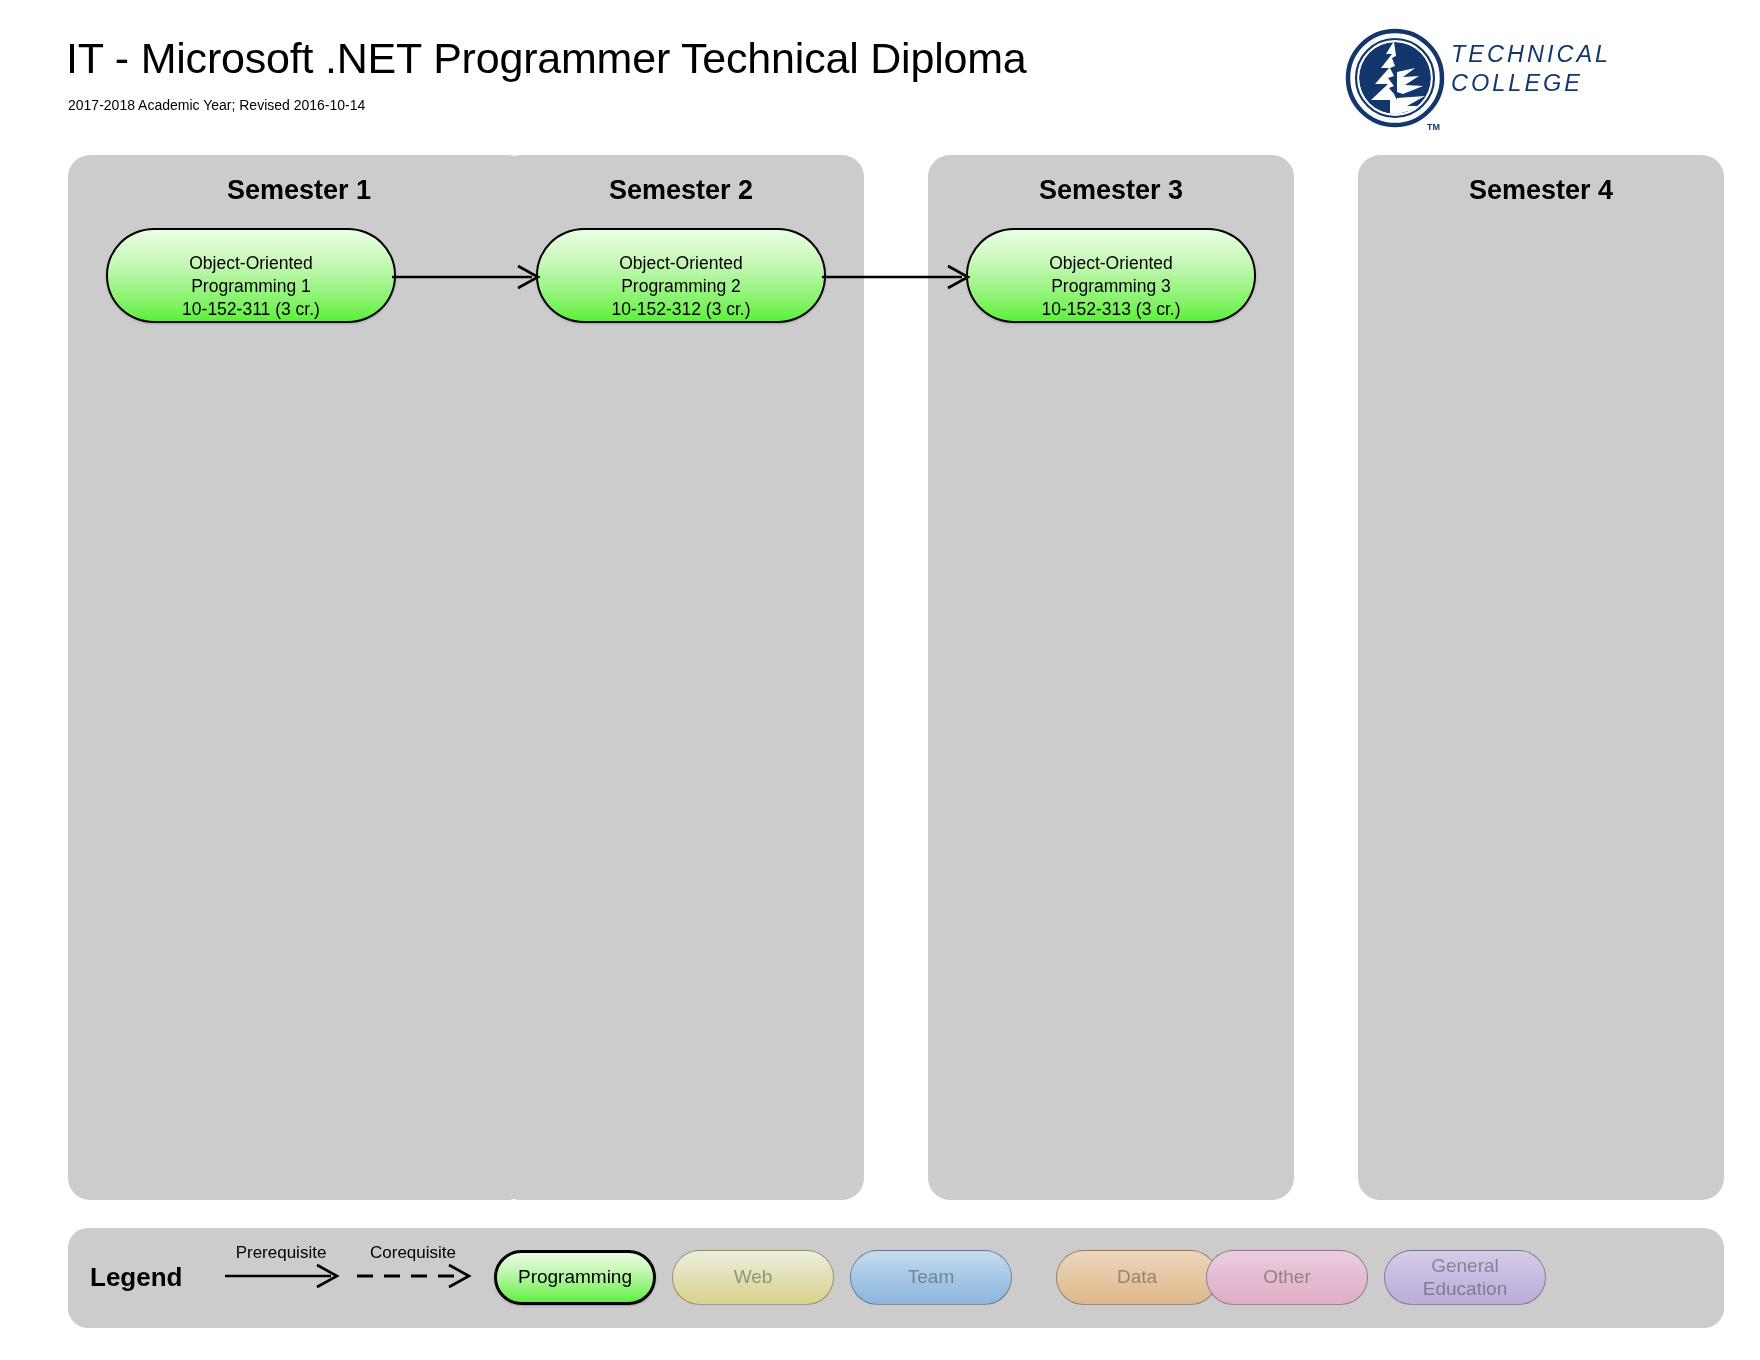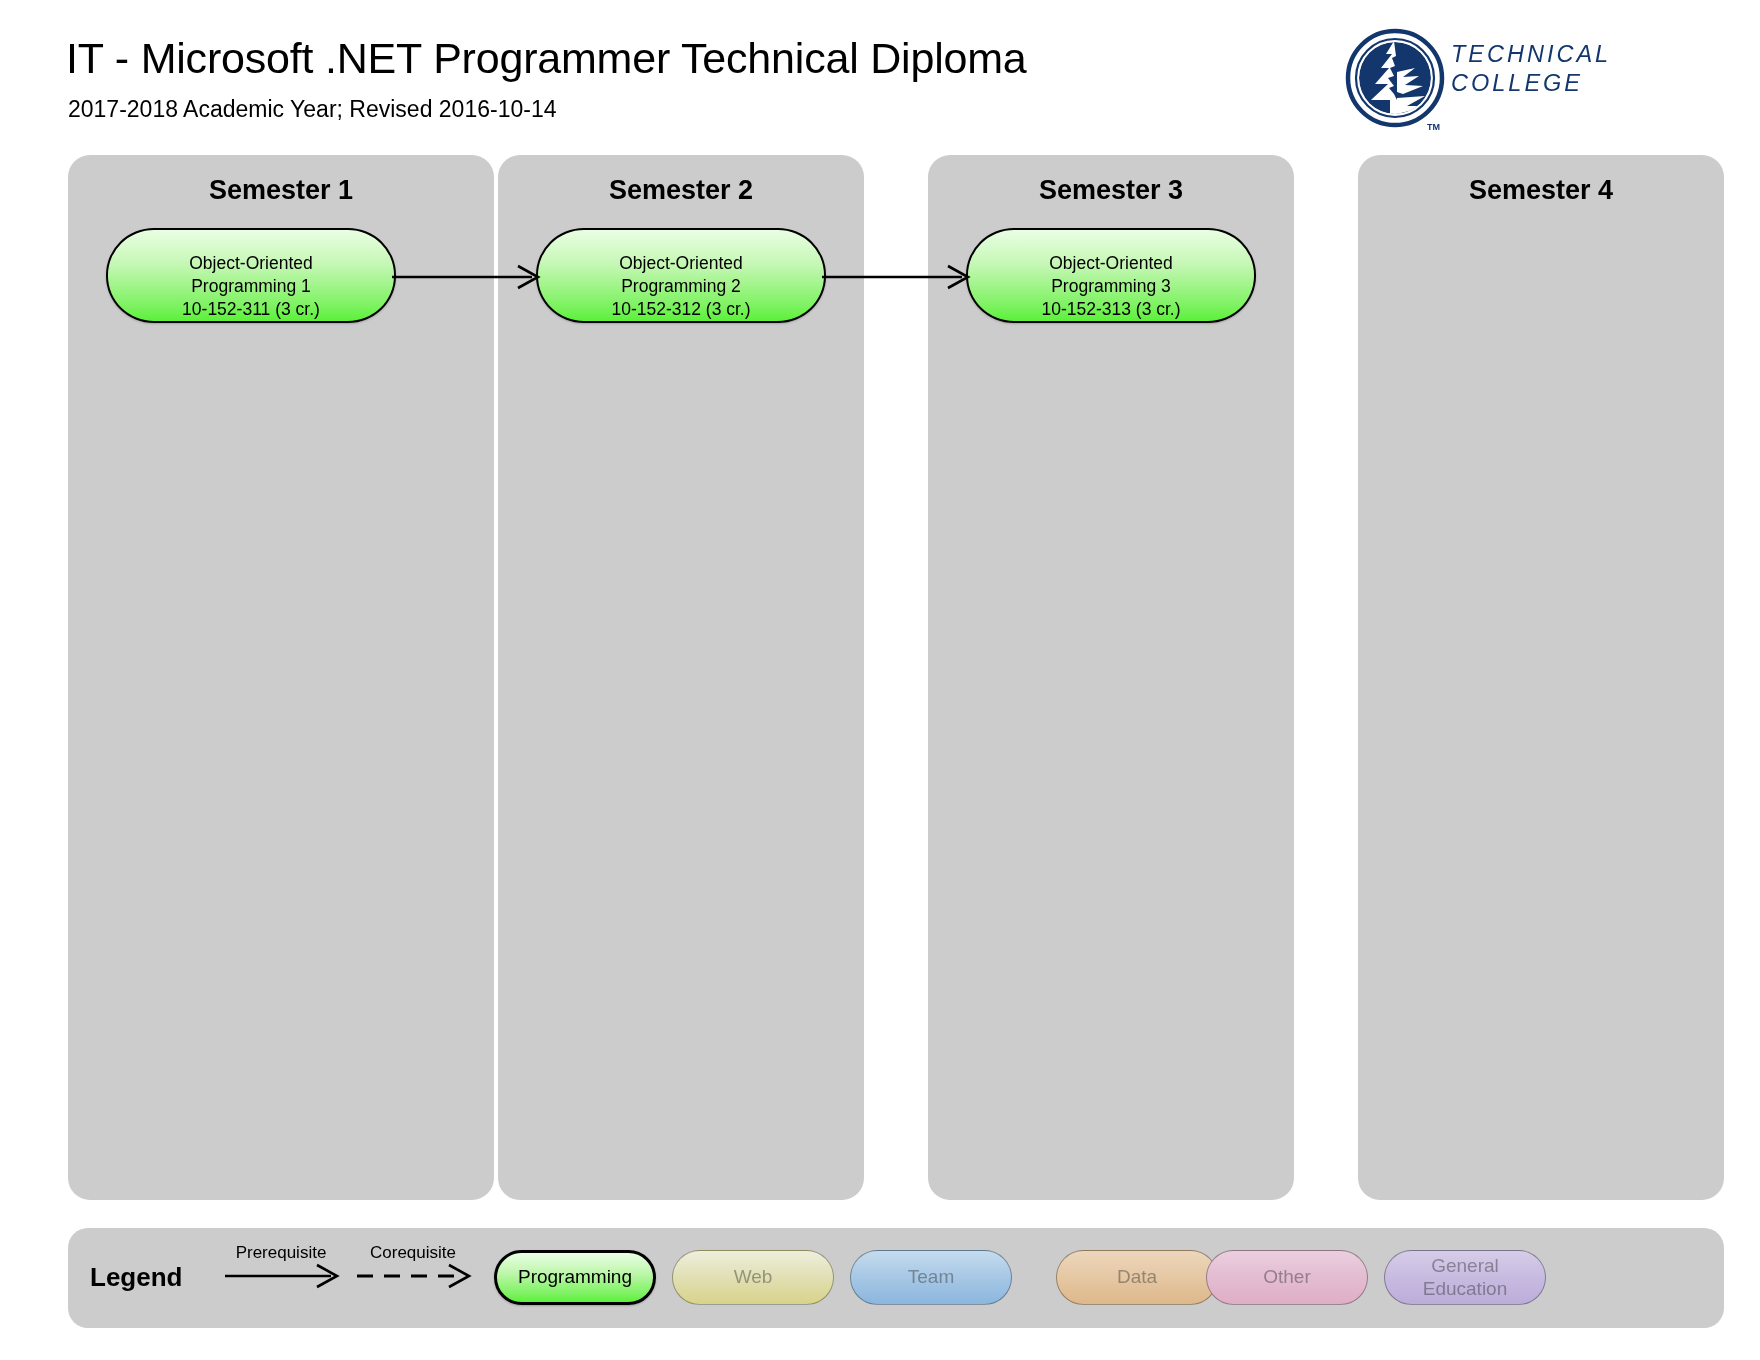--- a/index.html
+++ b/index.html
@@ -15,21 +15,21 @@
 
   
   .header{position:absolute;left:0;top:0;width:1760px;height:130px;}
   .title{
     position:absolute;left:66px;top:37px;
     font-size:43px;font-weight:400;color:#000;
     letter-spacing:-0.2px;white-space:nowrap;line-height:1;
   }
   .subtitle{
     position:absolute;left:68px;top:98px;
-    font-size:23px;font-weight:400;color:#000;white-space:nowrap;line-height:1;
+    font-size:14px;font-weight:400;color:#000;white-space:nowrap;line-height:1;
   }
 
   
   .logo{position:absolute;left:1345px;top:26px;width:380px;height:104px;}
   .logo-mark{position:absolute;left:0;top:2px;width:100px;height:100px;}
   .logo-text{position:absolute;left:106px;top:14px;}
   .logo-word{
     font-size:45px;font-weight:700;font-style:italic;
     color:#13376d;line-height:0.98;letter-spacing:-1.2px;
     font-family:"Liberation Sans", sans-serif;
@@ -43,21 +43,21 @@
     position:absolute;left:82px;top:96px;
     font-size:9px;color:#13376d;font-weight:700;
   }
 
   
   .columns{position:absolute;left:0;top:0;width:1760px;height:1360px;}
   .sem-col{
     position:absolute;top:155px;height:1045px;
     background:#cccccc;border-radius:22px;
   }
-  .sem-col.c1{left:68px;width:426px;}
+  .sem-col.c1{left:68px;width:426px;padding-left:36px;}
   .sem-col.c2{left:498px;width:366px;}
   .sem-col.c3{left:928px;width:366px;}
   .sem-col.c4{left:1358px;width:366px;}
   .sem-title{
     position:absolute;left:0;top:22px;width:100%;
     text-align:center;font-size:27px;font-weight:700;color:#000;
     line-height:1;
   }
 
   

